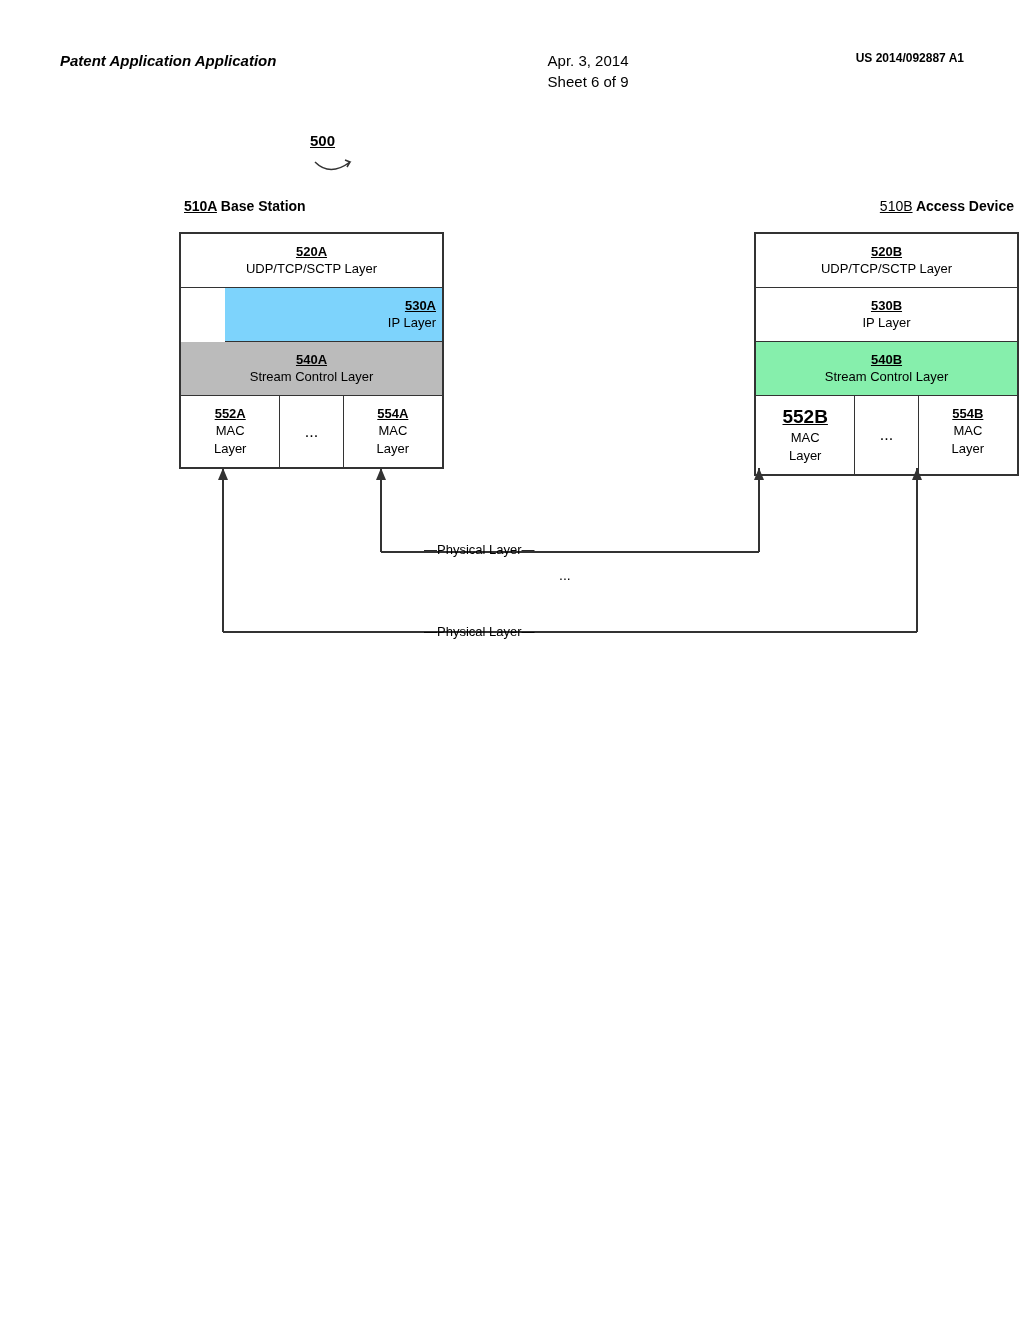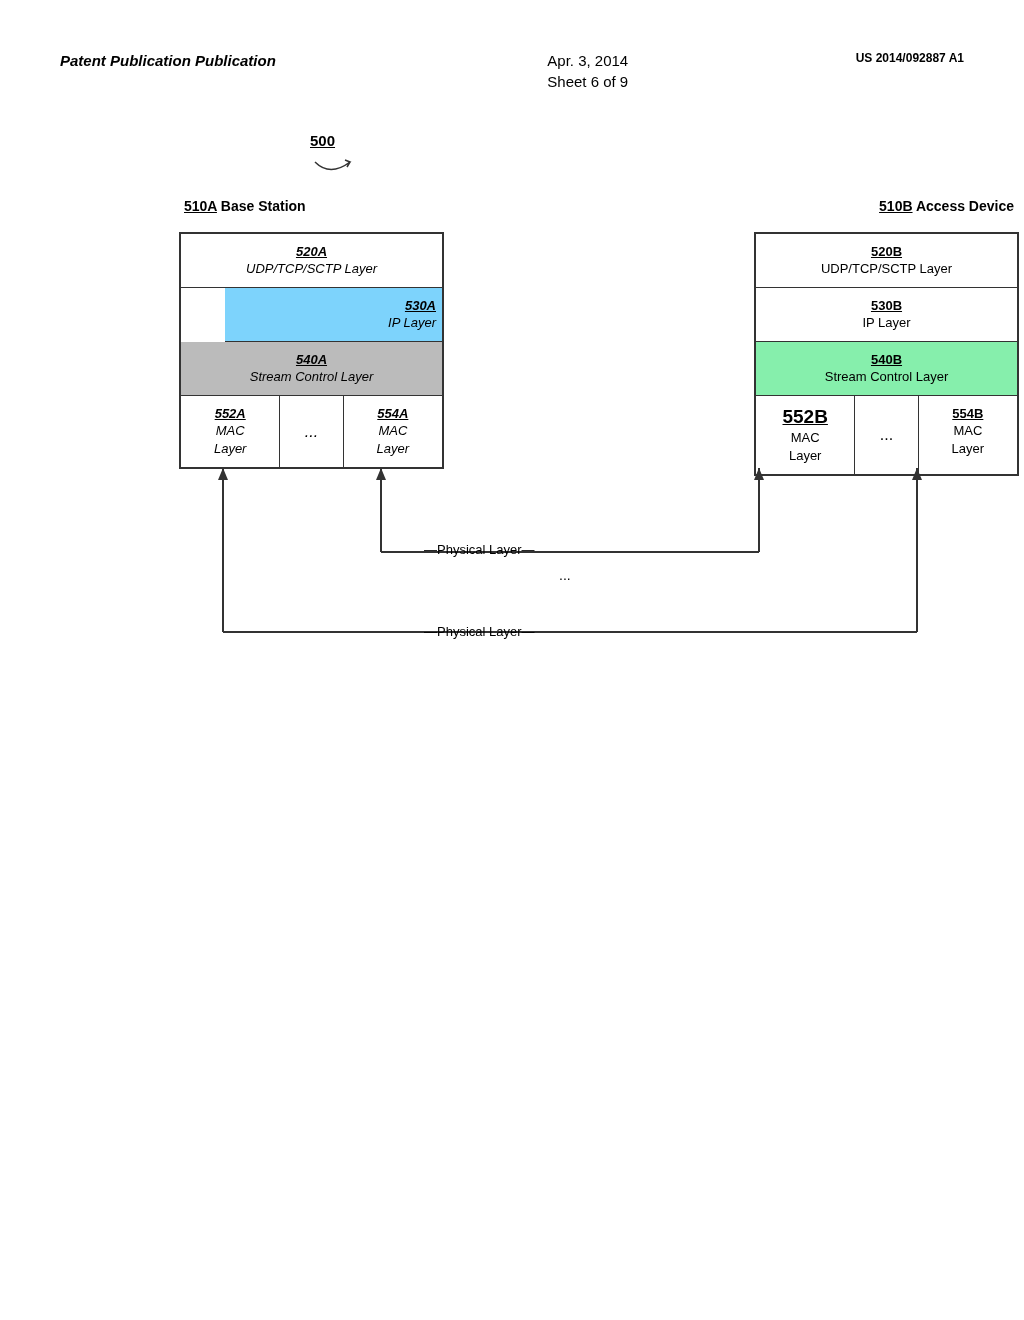--- a/index.html
+++ b/index.html
@@ -48,21 +48,21 @@
     }
 
   </style>
 </head>
 <body>
 
 <div class="page">
 
   <div class="header">
     <div class="header-left">
-      <span>Patent Publication Publication</span>
+      <span>Patent Application Application</span>
     </div>
     <div class="header-center">
       <span>Apr. 3, 2014</span><br>
       <span>Sheet 6 of 9</span>
     </div>
     <div class="header-right">
       <span>US 2014/092887 A1</span>
     </div>
   </div>
 
@@ -73,24 +73,24 @@
       
       <svg width="60" height="30" style="display:block; margin-top:2px;">
         <path d="M5,10 Q20,25 40,10 L35,8 M40,10 L37,15" fill="none" stroke="#333" stroke-width="1.5"></path>
       </svg>
     </div>
 
     <div style="position: absolute; top: 65px; left: 20px;">
       <span style="text-decoration: underline; font-weight: bold; font-size: 14px;">510A</span><span style="font-weight: bold; font-size: 14px;"> Base Station</span>
     </div>
     <div style="position: absolute; top: 65px; right: 10px;">
-      <span style="text-decoration: underline; font-weight: bold; font-size: 14px;">510B</span><span style="font-weight: bold; font-size: 14px;"> Access Device</span>
+      <span style="text-decoration: underline; font-weight: normal; font-size: 14px;">510B</span><span style="font-weight: bold; font-size: 14px;"> Access Device</span>
     </div>
 
-    <div style="position: absolute; top: 100px; left: 15px; width: 265px; border: 2px solid #333; font-style: italic;">
+    <div style="position: absolute; top: 100px; left: 15px; width: 265px; border: 2px solid #333;">
 
       <div style="border-bottom: 1px solid #333; padding: 10px 6px; text-align: center; background:#fff;">
         <span style="text-decoration: underline; font-weight: bold; display:block; font-size:13px;">520A</span>
         <span style="font-size:13px;">UDP/TCP/SCTP Layer</span>
       </div>
 
       <div style="border-bottom: 1px solid #333; padding: 10px 6px; text-align: right; background:#7dd3fc;margin-left:44px;">
         <span style="text-decoration: underline; font-weight: bold; display:block; font-size:13px;">530A</span>
         <span style="font-size:13px;">IP Layer</span>
       </div>

